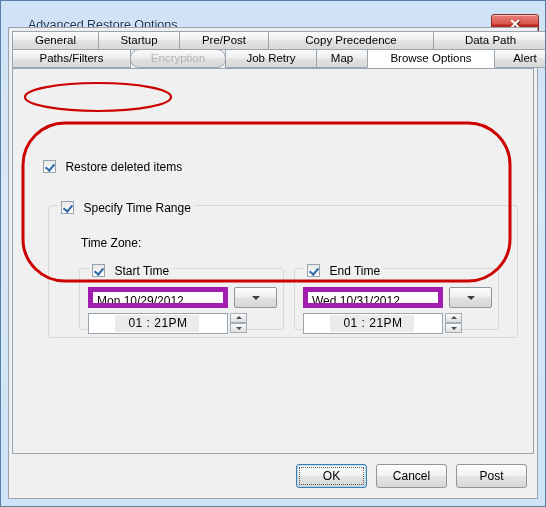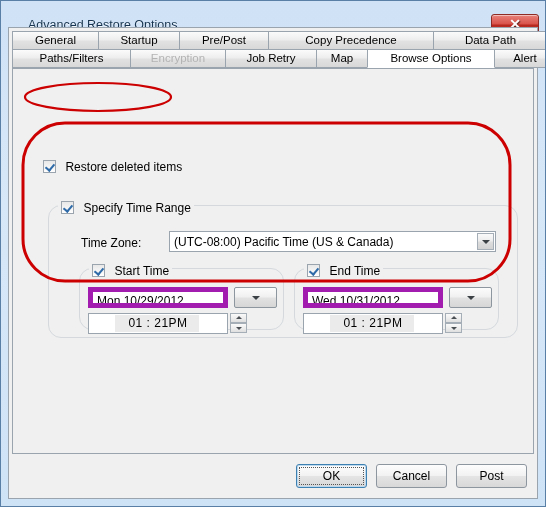--- a/index.html
+++ b/index.html
@@ -102,21 +102,21 @@
     font-family: "Liberation Sans", sans-serif;
     font-size: 11.5px;
     color: #000000;
     background: linear-gradient(to bottom, #fbfbfb 0%, #ededed 48%, #e2e2e2 52%, #d8d8d8 100%);
     border: 1px solid #9aa4ae;
     border-bottom: 1px solid #9aa4ae;
     margin-right: -1px;
     cursor: pointer;
     overflow: hidden;
   }
-  .tab.disabled { color: #b3b3b3; }
+  .tab.disabled { color: #b3b3b3; border-radius: 9px; }
   .tab.active {
     background: #ffffff;
     border-bottom: 1px solid #ffffff;
     color: #000000;
     position: relative;
     z-index: 5;
   }
 
   
   #page {
@@ -166,21 +166,21 @@
     position: absolute;
     left: 30px;
     top: 88px;
   }
 
   
   .groupbox {
     position: absolute;
     box-sizing: border-box;
     border: 1px solid #d5d9dd;
-    border-radius: 13px;
+    border-radius: 3px;
   }
   .group-legend {
     position: absolute;
     top: -8px;
     left: 9px;
     background: #f0f0f0;
     padding: 0 3px;
     white-space: nowrap;
   }
 
@@ -426,26 +426,20 @@
         <span class="cb-label">Restore deleted items</span>
       </div>
 
       <div class="groupbox" id="grp-specify">
         <div class="group-legend">
           <span class="cb checked"></span>
           <span class="cb-label">Specify Time Range</span>
         </div>
 
         <div id="tz-label">Time Zone:</div>
-        <div id="tz-combo">
-          <div id="tz-value">(UTC-08:00) Pacific Time (US &amp; Canada)</div>
-          <div class="combo-arrow-btn">
-            <span class="arrow-down"></span>
-          </div>
-        </div>
 
         <div class="groupbox" id="grp-start">
           <div class="group-legend">
             <span class="cb checked"></span>
             <span class="cb-label">Start Time</span>
           </div>
           <div class="date-field">Mon 10/29/2012</div>
           <div class="date-drop-btn">
             <span class="arrow-down"></span>
           </div>

